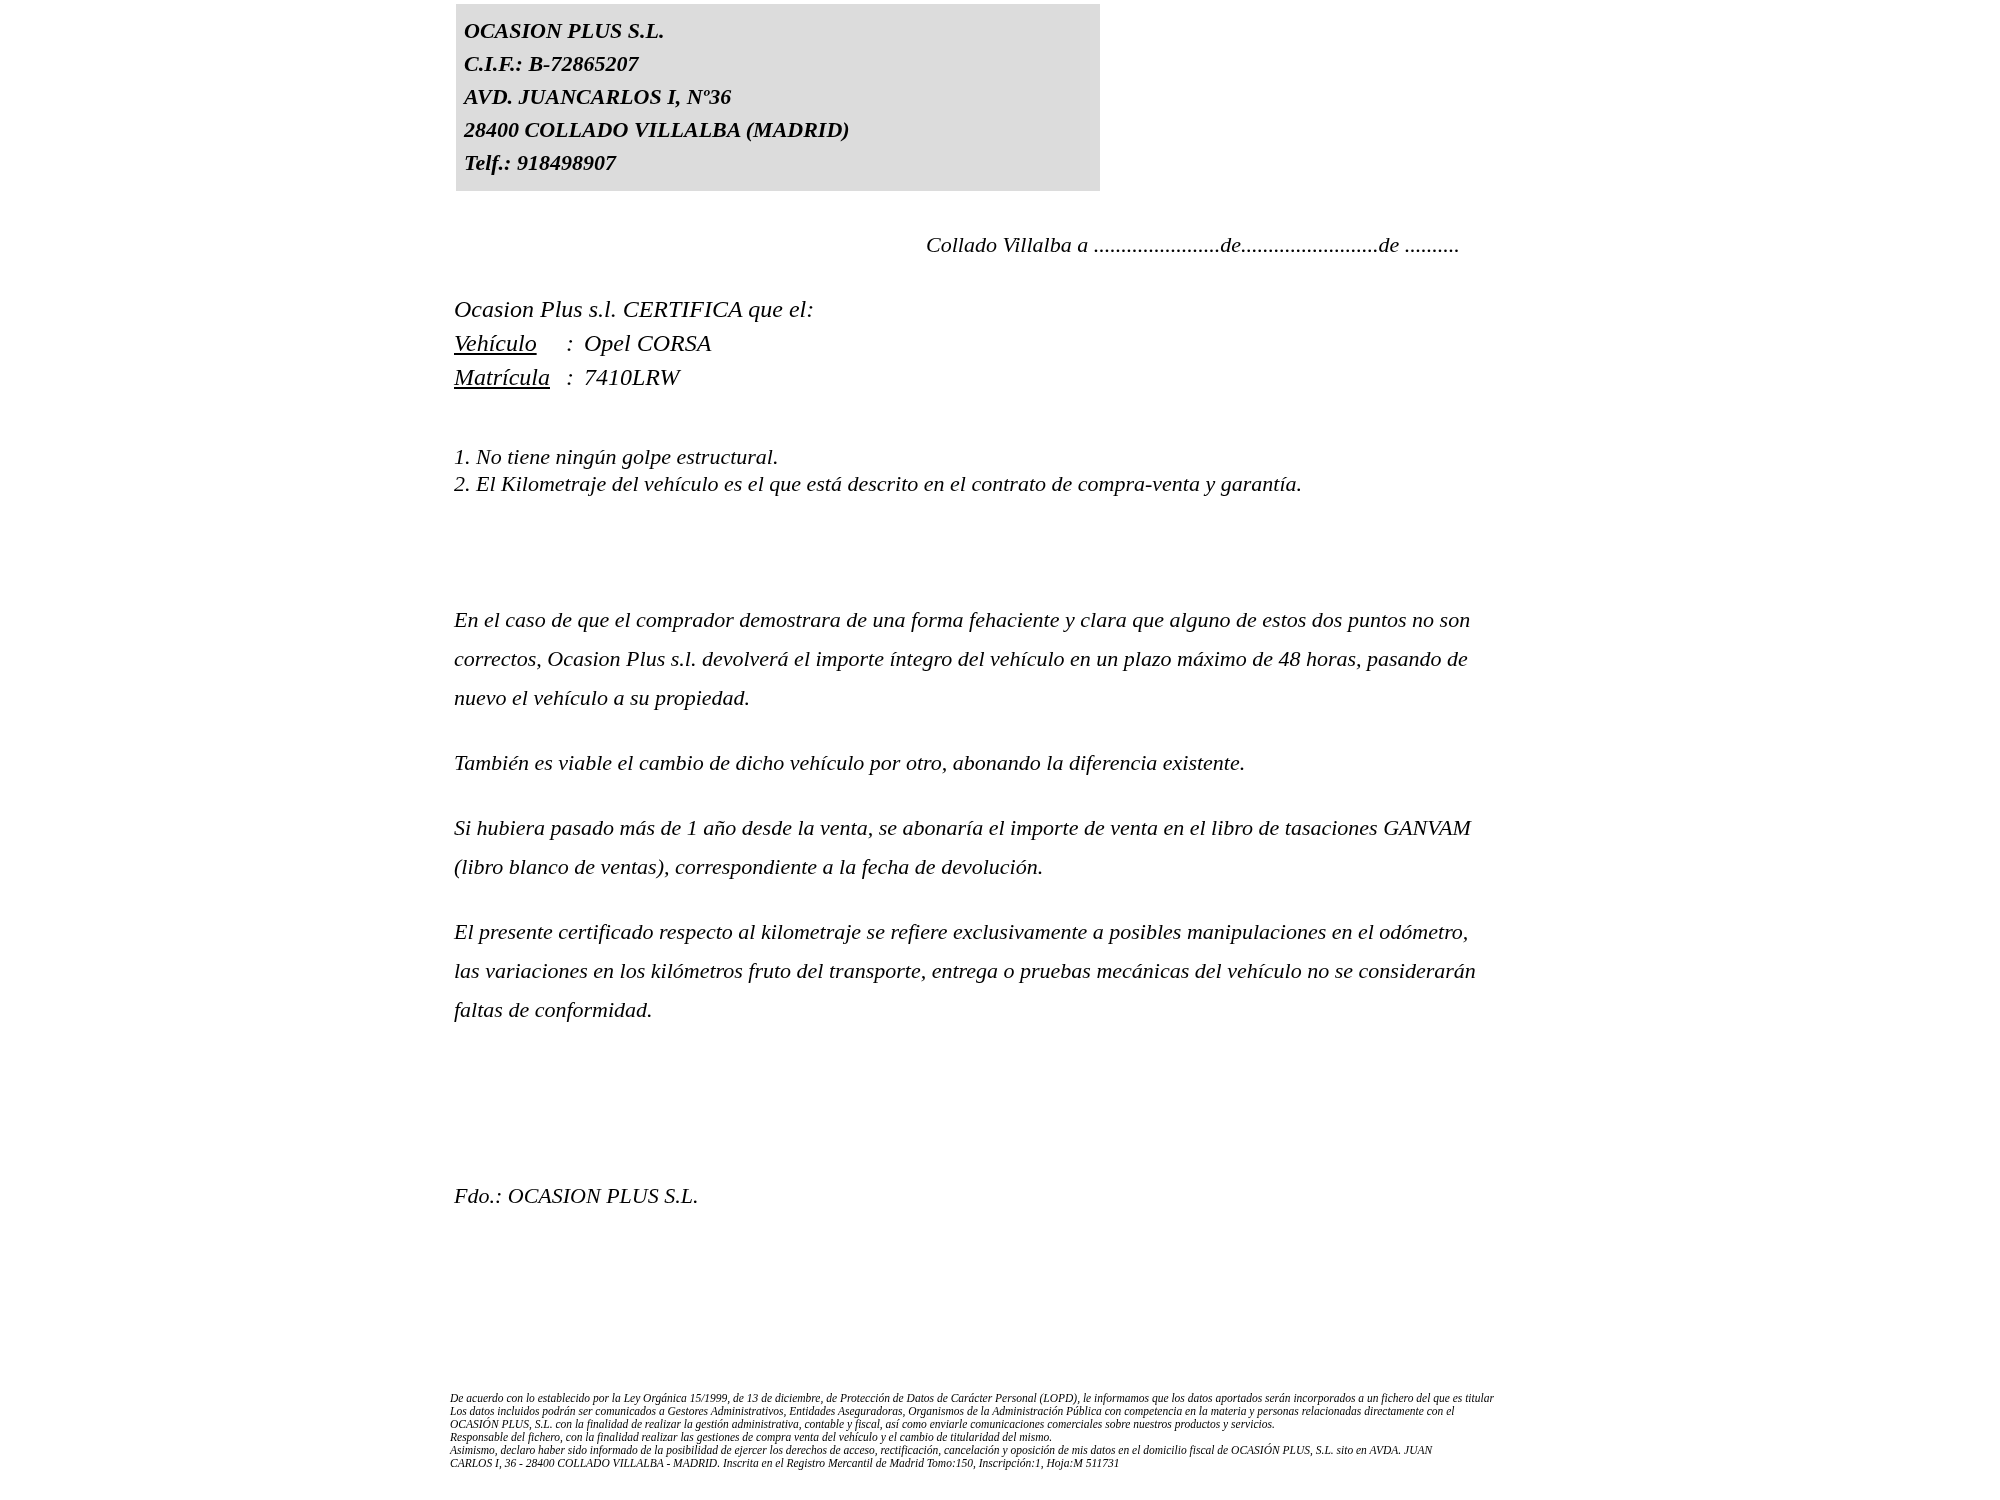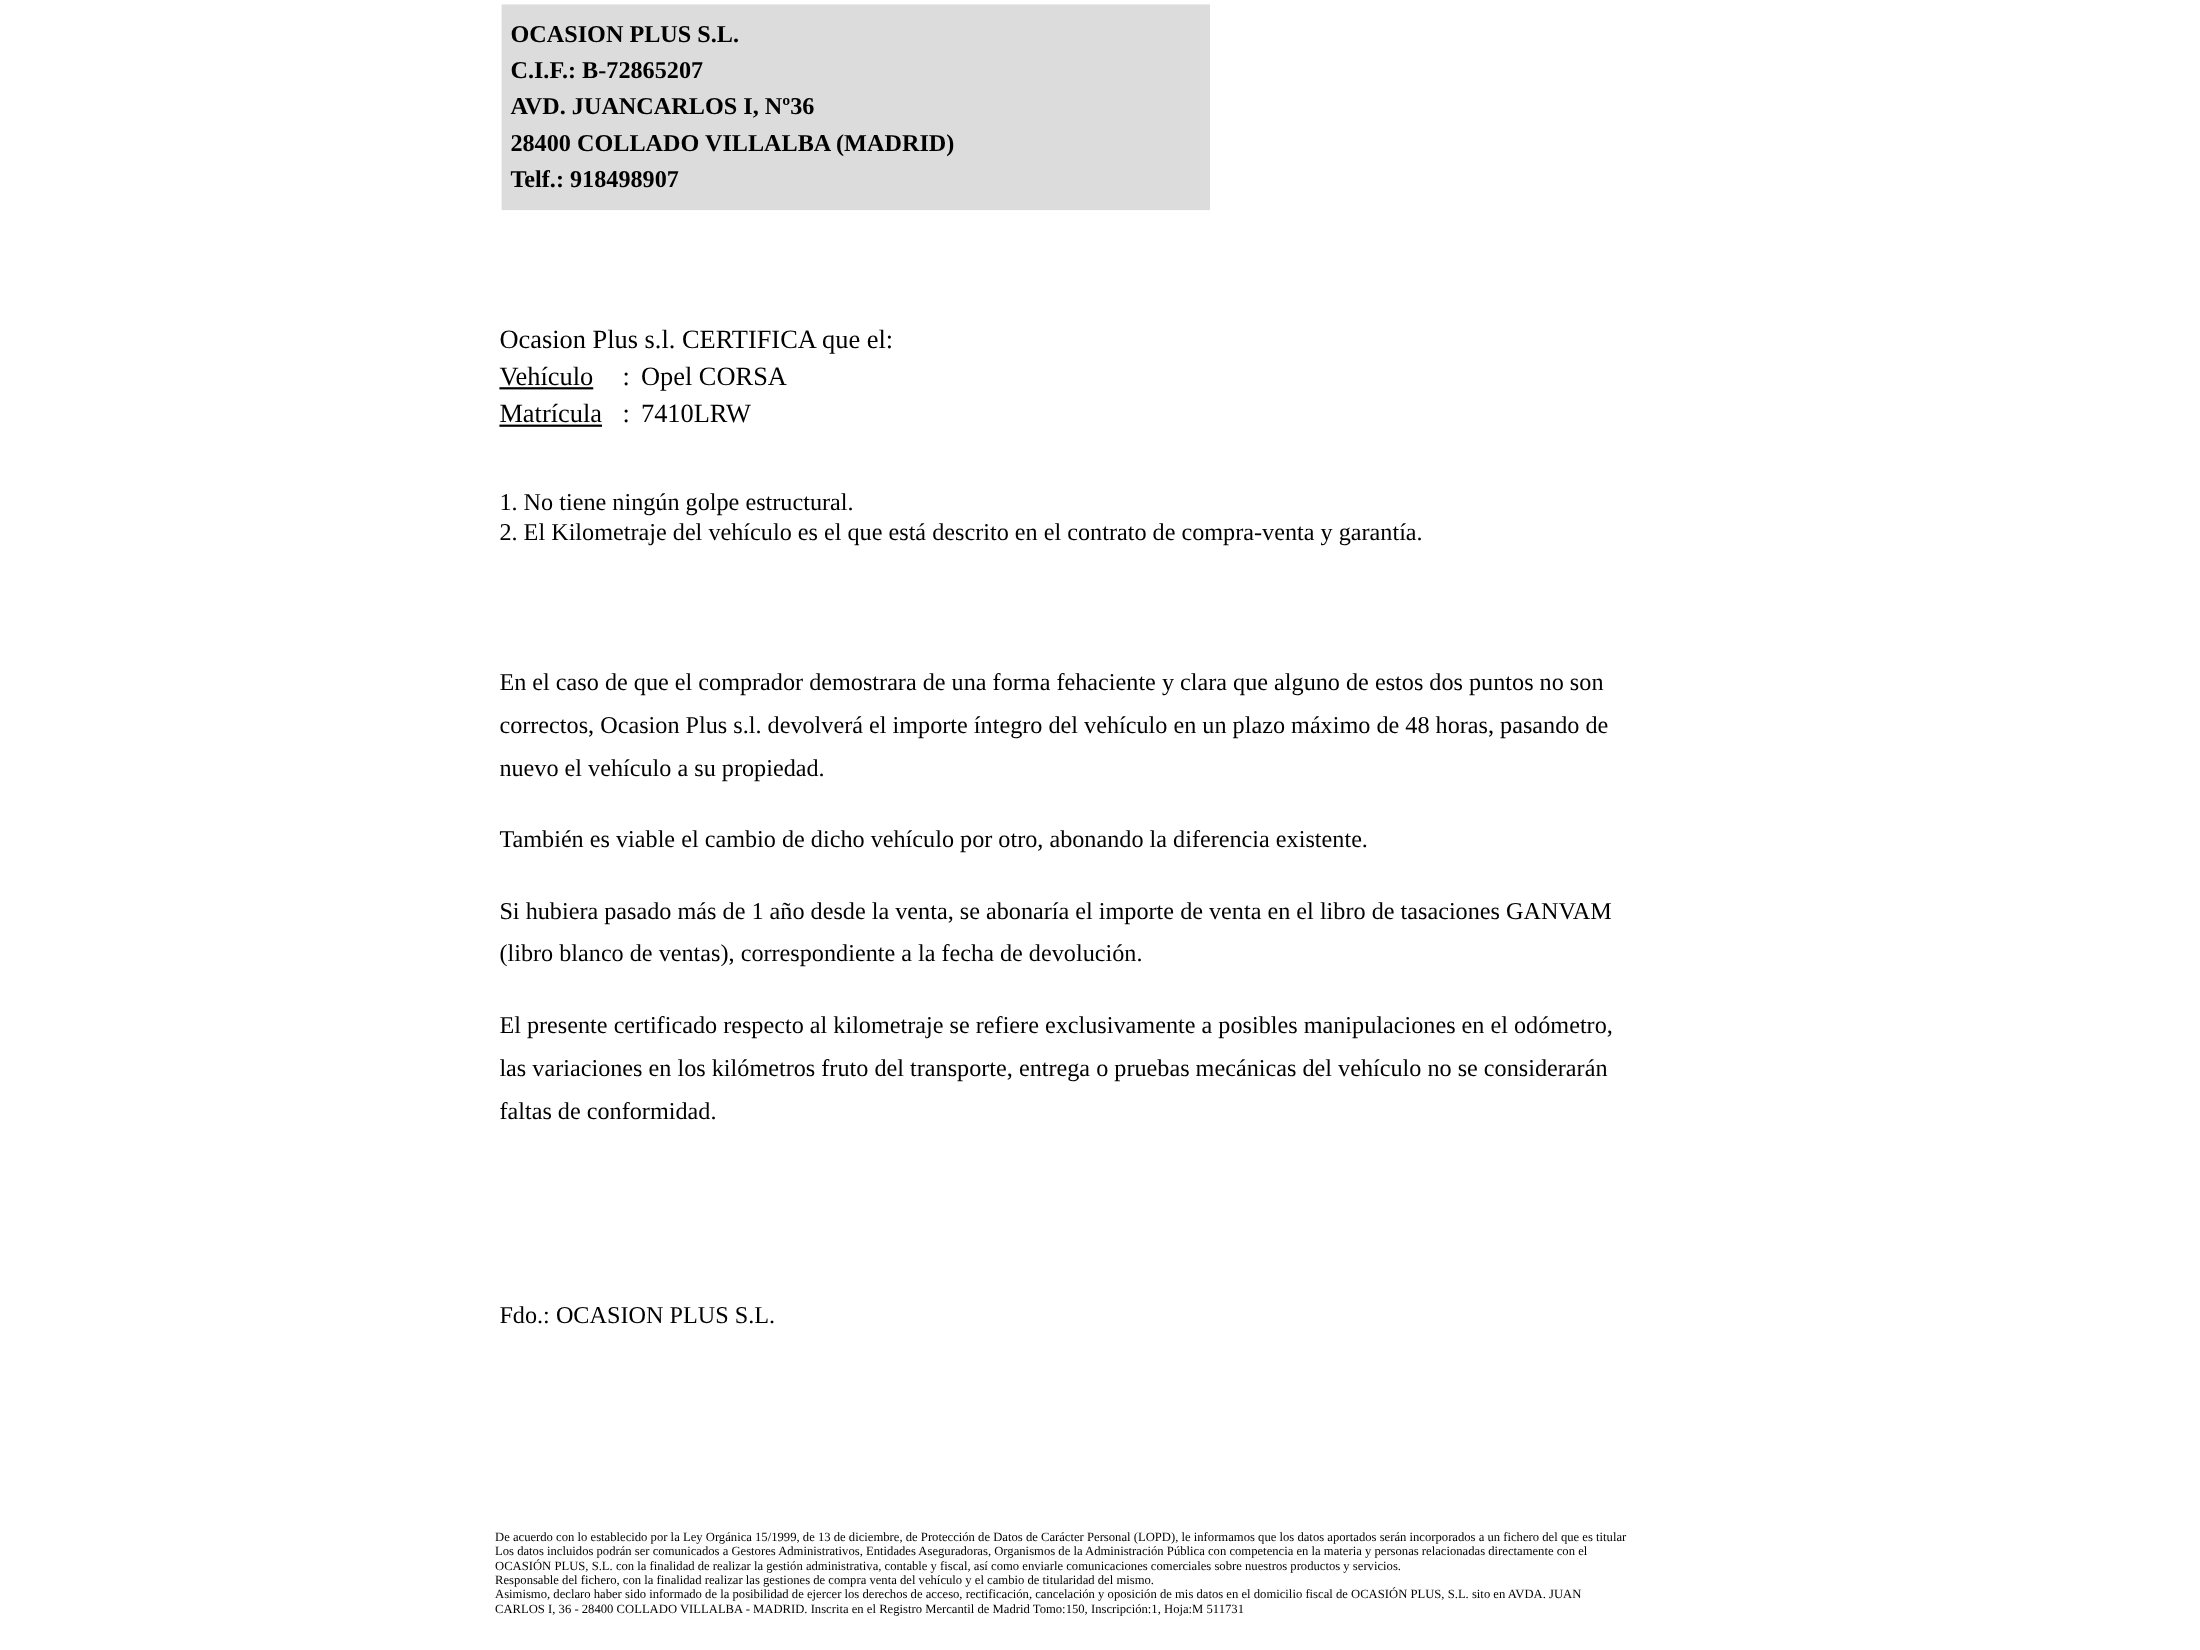--- a/index.html
+++ b/index.html
@@ -8,20 +8,21 @@
     background: #ffffff;
   }
   .page {
     position: relative;
     width: 2000px;
     height: 1500px;
     background: #ffffff;
     color: #000000;
     font-family: "Liberation Serif", serif;
     overflow: hidden;
+    font-style: italic;
   }
   .header-box {
     position: absolute;
     left: 456px;
     top: 4px;
     width: 628px;
     background: #dcdcdc;
     padding: 10px 8px 12px 8px;
     font-weight: bold;
     font-size: 22px;
@@ -90,20 +91,21 @@
 <div class="page">
 
   <div class="header-box">
     <div class="header-line">OCASION PLUS S.L.</div>
     <div class="header-line">C.I.F.: B-72865207</div>
     <div class="header-line">AVD. JUANCARLOS I, Nº36</div>
     <div class="header-line">28400 COLLADO VILLALBA (MADRID)</div>
     <div class="header-line">Telf.: 918498907</div>
   </div>
 
+  <div class="date-line">Collado Villalba a .......................de.........................de ..........</div>
 
   <div class="certify-block">
     <div>Ocasion Plus s.l. CERTIFICA que el:</div>
     <div class="field-row">
       <span class="field-label-wrap"><span class="underlined">Vehículo</span></span><span class="field-sep">:</span><span class="field-value">Opel CORSA</span>
     </div>
     <div class="field-row">
       <span class="field-label-wrap"><span class="underlined">Matrícula</span></span><span class="field-sep">:</span><span class="field-value">7410LRW</span>
     </div>
   </div>

